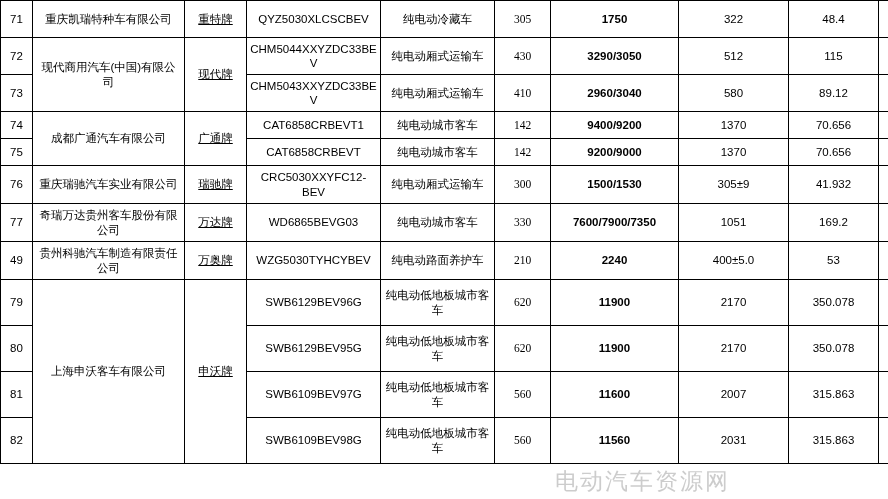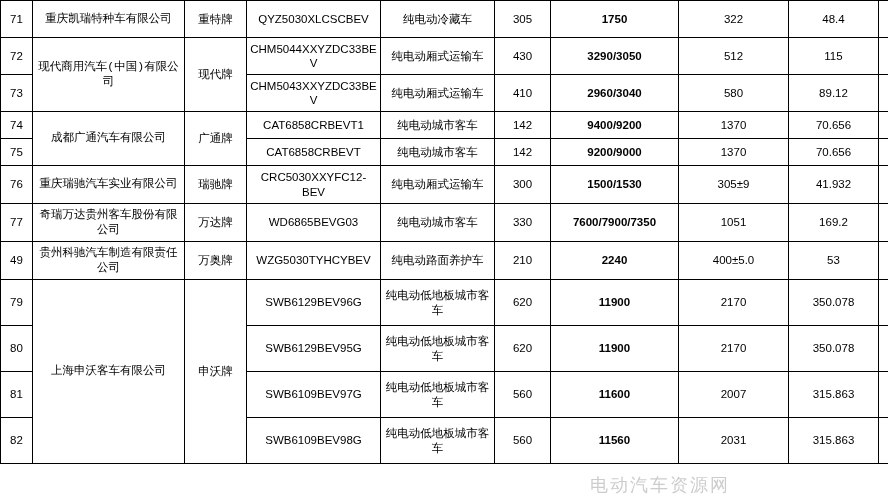--- a/index.html
+++ b/index.html
@@ -28,36 +28,36 @@
   table.vehicle-table td {
     border: 1px solid #000000;
     text-align: center;
     vertical-align: middle;
     padding: 2px 3px;
     line-height: 1.25;
     word-wrap: break-word;
     overflow: hidden;
   }
   td.col-idx      { width: 32px; }
-  td.col-maker    { width: 152px; font-family: Liberation Mono, monospace; }
-  td.col-brand    { width: 62px; }
+  td.col-maker    { width: 152px; }
+  td.col-brand    { width: 62px; text-decoration: underline; }
   td.col-model    { width: 134px; }
   td.col-type     { width: 114px; }
-  td.col-num1     { width: 56px; }
+  td.col-num1     { width: 56px; font-family: Liberation Serif, serif; }
   td.col-num2     { width: 128px; font-weight: bold; }
   td.col-num3     { width: 110px; }
   td.col-num4     { width: 90px; }
   td.col-note     { width: 58px; border-right: none; }
   .r-tall  { height: 37px; }
   .r-mid   { height: 38px; }
   .watermark {
     position: absolute;
     right: 6px;
     bottom: 2px;
-    font-size: 18px;
+    font-size: 23px;
     color: rgba(120,120,120,0.38);
     letter-spacing: 2px;
     pointer-events: none;
     font-family: "Liberation Sans", sans-serif;
   }
 </style>
 </head>
 <body>
 
 <div id="sheet">

